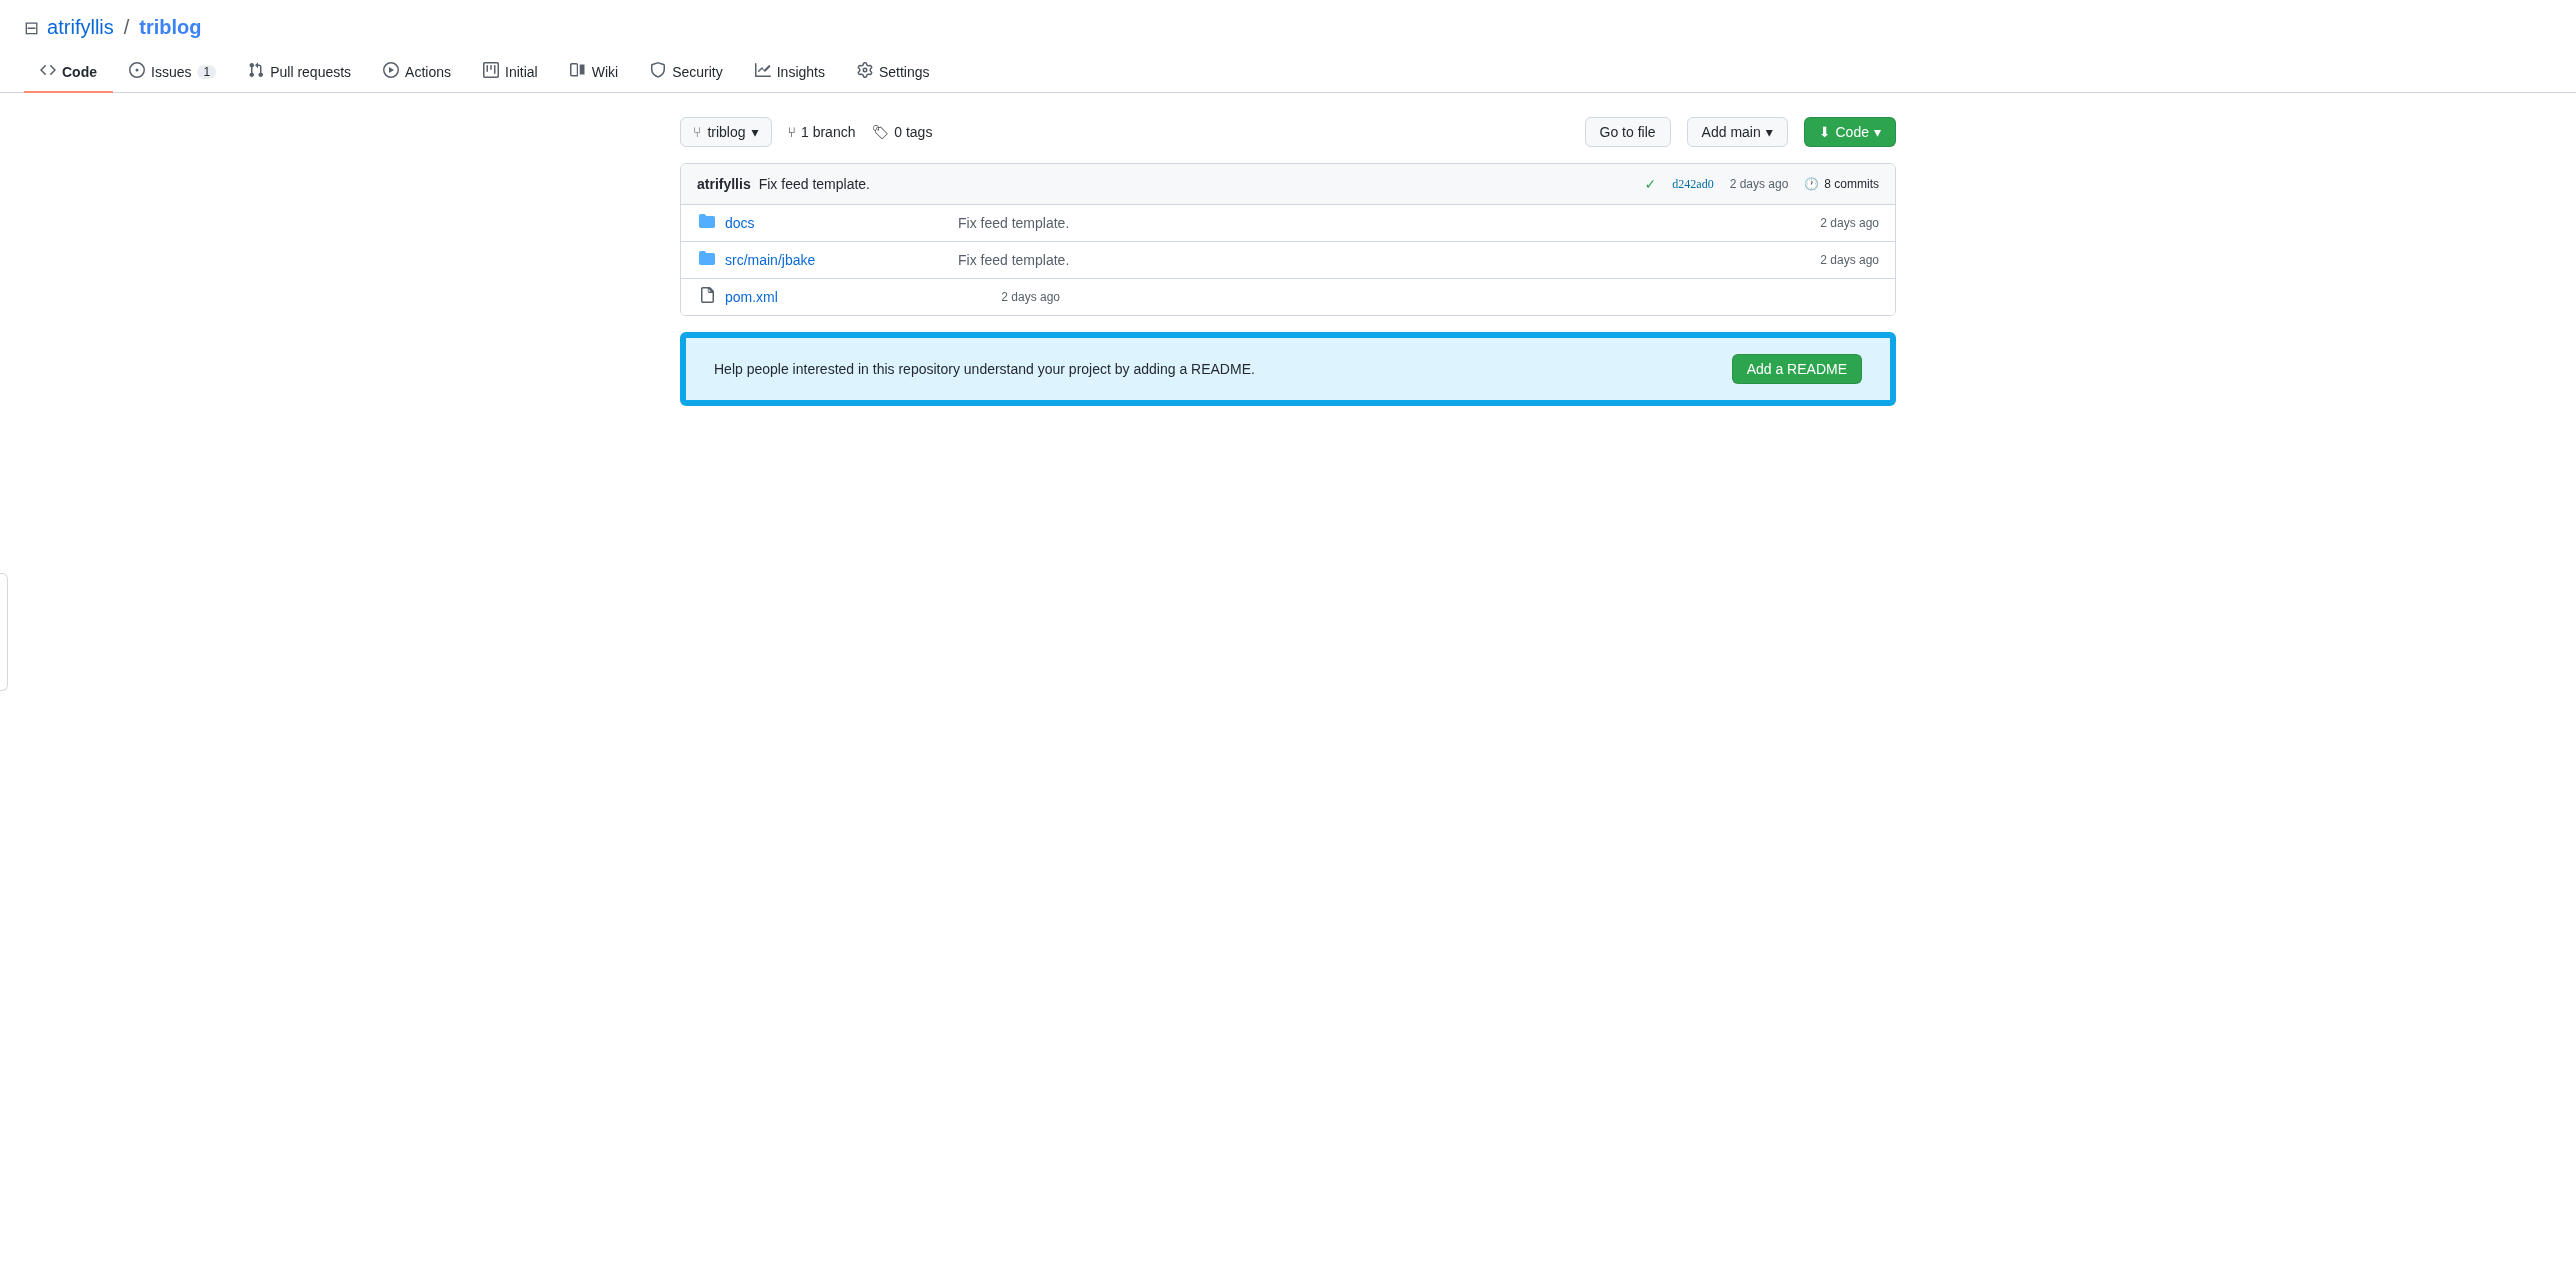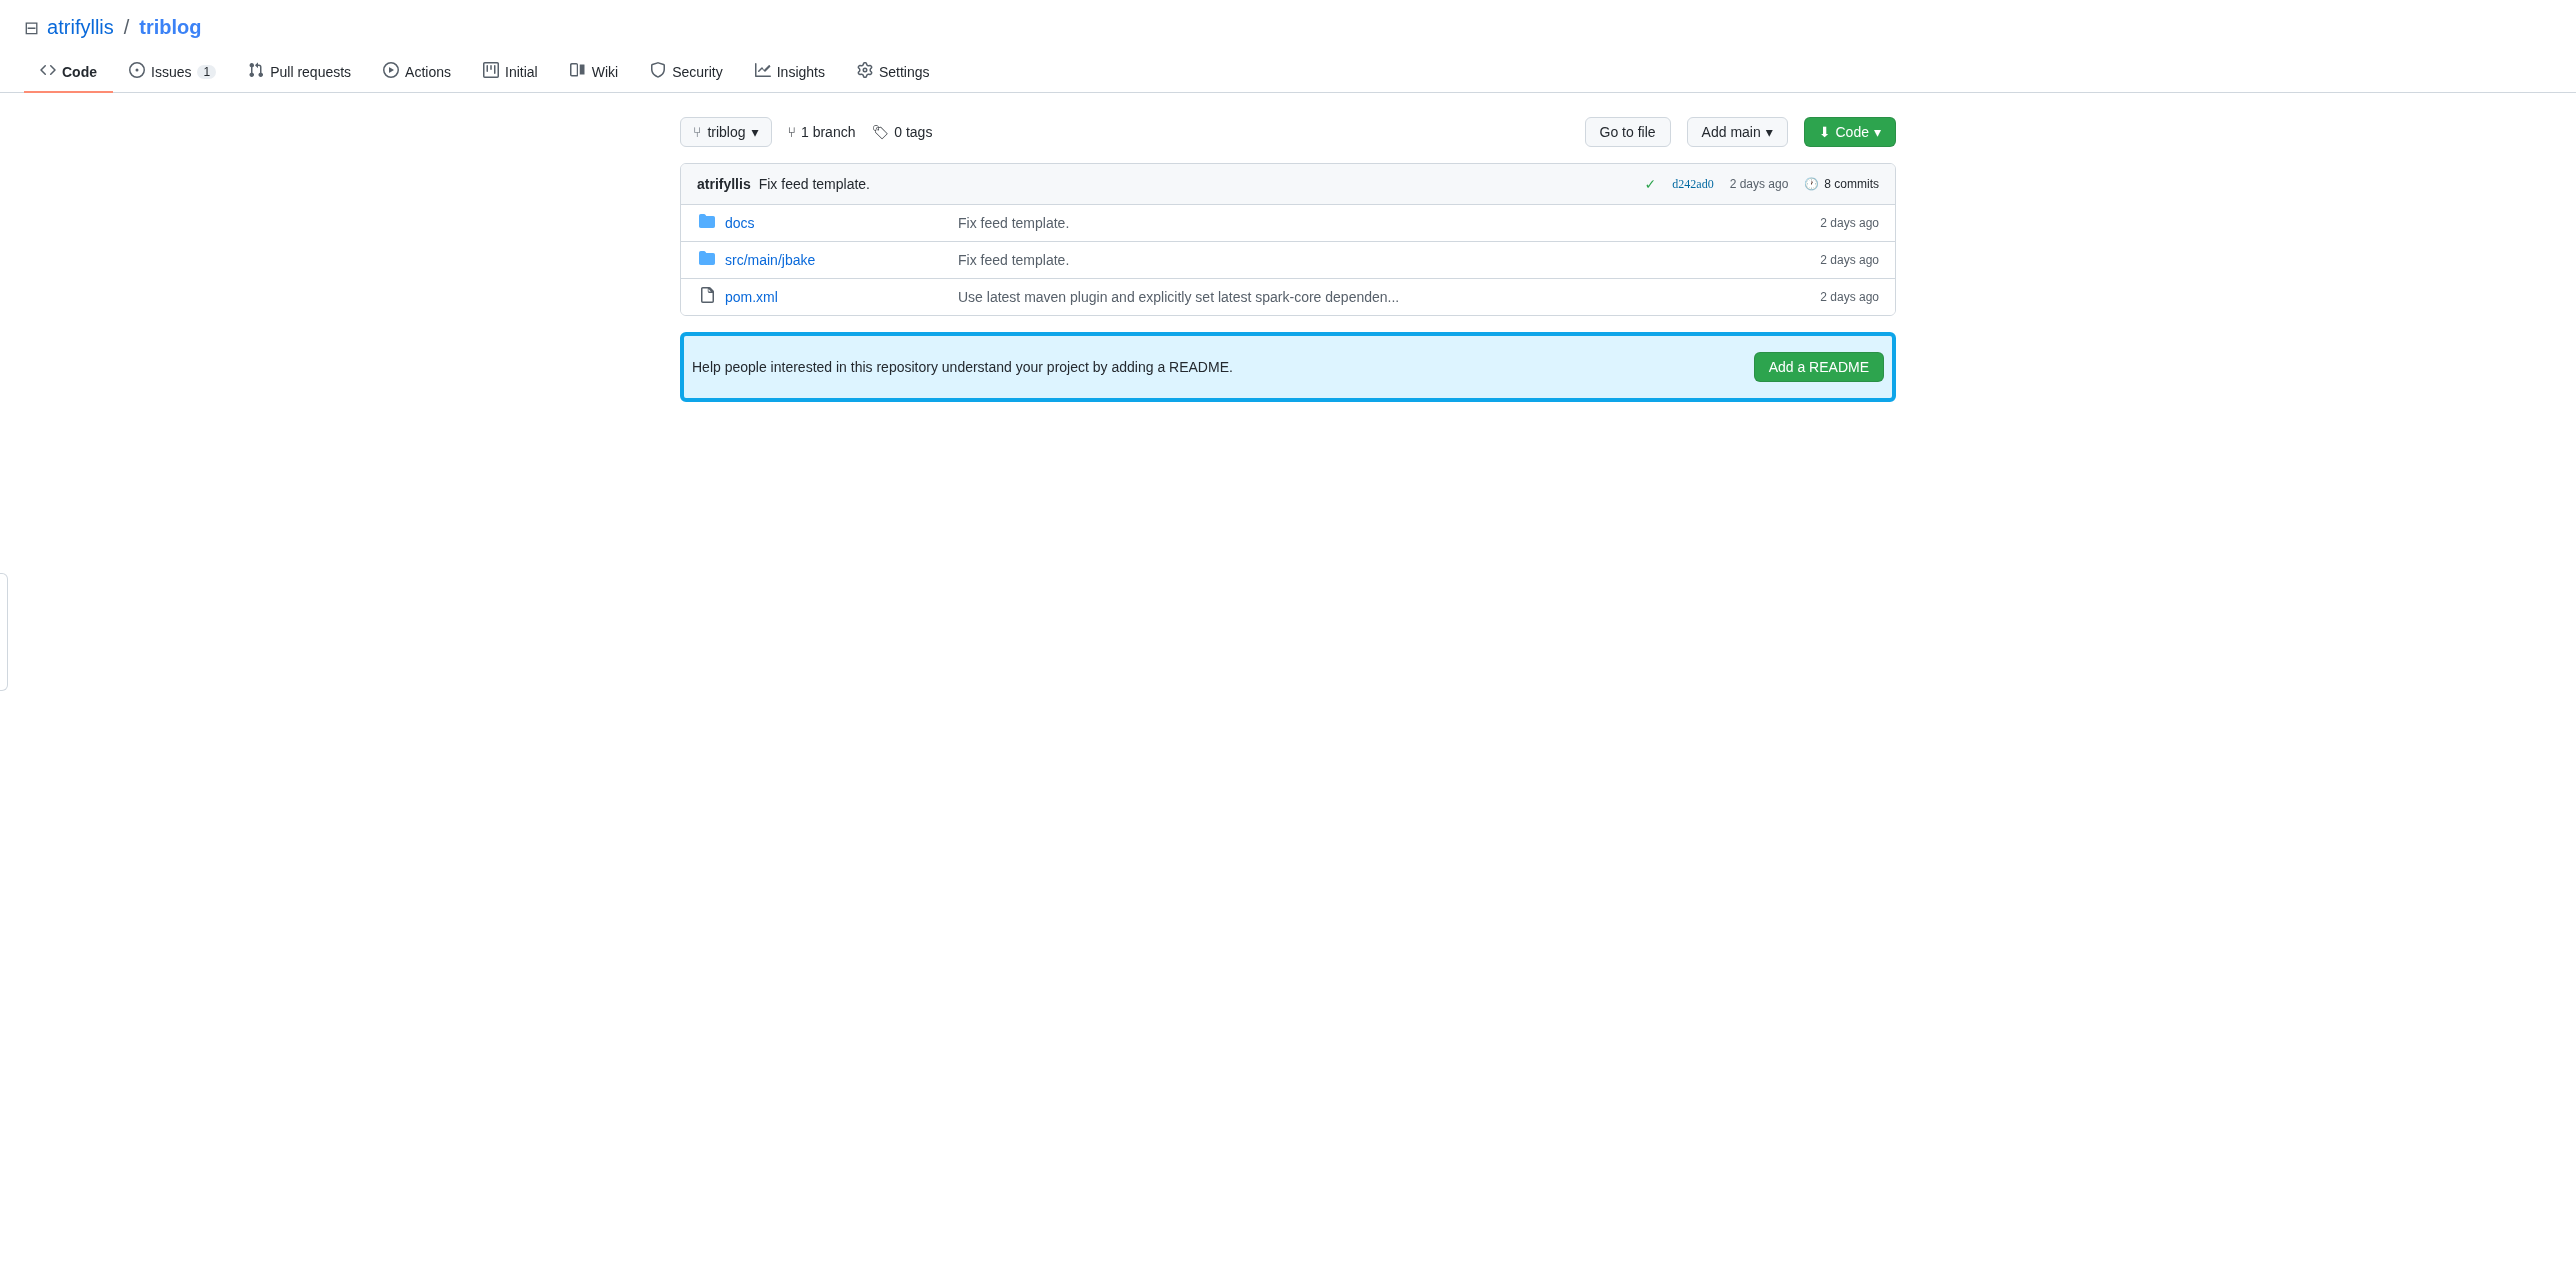--- a/index.html
+++ b/index.html
@@ -228,23 +228,23 @@
       padding: 0 16px;
     }
     .file-time {
       flex: 0 0 118px;
       text-align: right;
       font-size: 12px;
       color: #57606a;
     }
     .readme-banner {
       background: #ddf4ff;
-      border: 4px solid #0ea5e9;
+      border: 6px solid #0ea5e9;
       border-radius: 6px;
-      padding: 16px 8px;
+      padding: 16px 28px;
       display: flex;
       align-items: center;
       justify-content: space-between;
       margin-top: 16px;
     }
     .readme-text {
       font-size: 14px;
       color: #24292f;
     }
     .side-panel {
@@ -407,21 +407,20 @@
               </svg></span>
       <a class="file-name">src/main/jbake</a>
       <span class="file-commit-msg">Fix feed template.</span>
       <span class="file-time">2 days ago</span>
     </div>
           <div class="file-row">
       <span class="file-icon "><svg width="16" height="16" viewBox="0 0 16 16" fill="#57606a">
                 <path d="M2 1.75C2 .784 2.784 0 3.75 0h6.586c.464 0 .909.184 1.237.513l2.914 2.914c.329.328.513.773.513 1.237v9.586A1.75 1.75 0 0 1 13.25 16h-9.5A1.75 1.75 0 0 1 2 14.25V1.75zm1.75-.25a.25.25 0 0 0-.25.25v12.5c0 .138.112.25.25.25h9.5a.25.25 0 0 0 .25-.25V6h-2.75A1.75 1.75 0 0 1 8.75 4.25V1.5H3.75zm5.75.56v2.19c0 .138.112.25.25.25h2.19L9.5 2.06z"></path>
               </svg></span>
       <a class="file-name">pom.xml</a>
-      <span class="file-commit-msg">Use latest maven plugin and explicitly set latest spark-core dependen...</span>
       <span class="file-time">2 days ago</span>
     </div>
         </div>
     </div>
 
     <div class="readme-banner">
       <span class="readme-text">Help people interested in this repository understand your project by adding a README.</span>
       <button class="btn btn-primary">Add a README</button>
     </div>
   </div>

